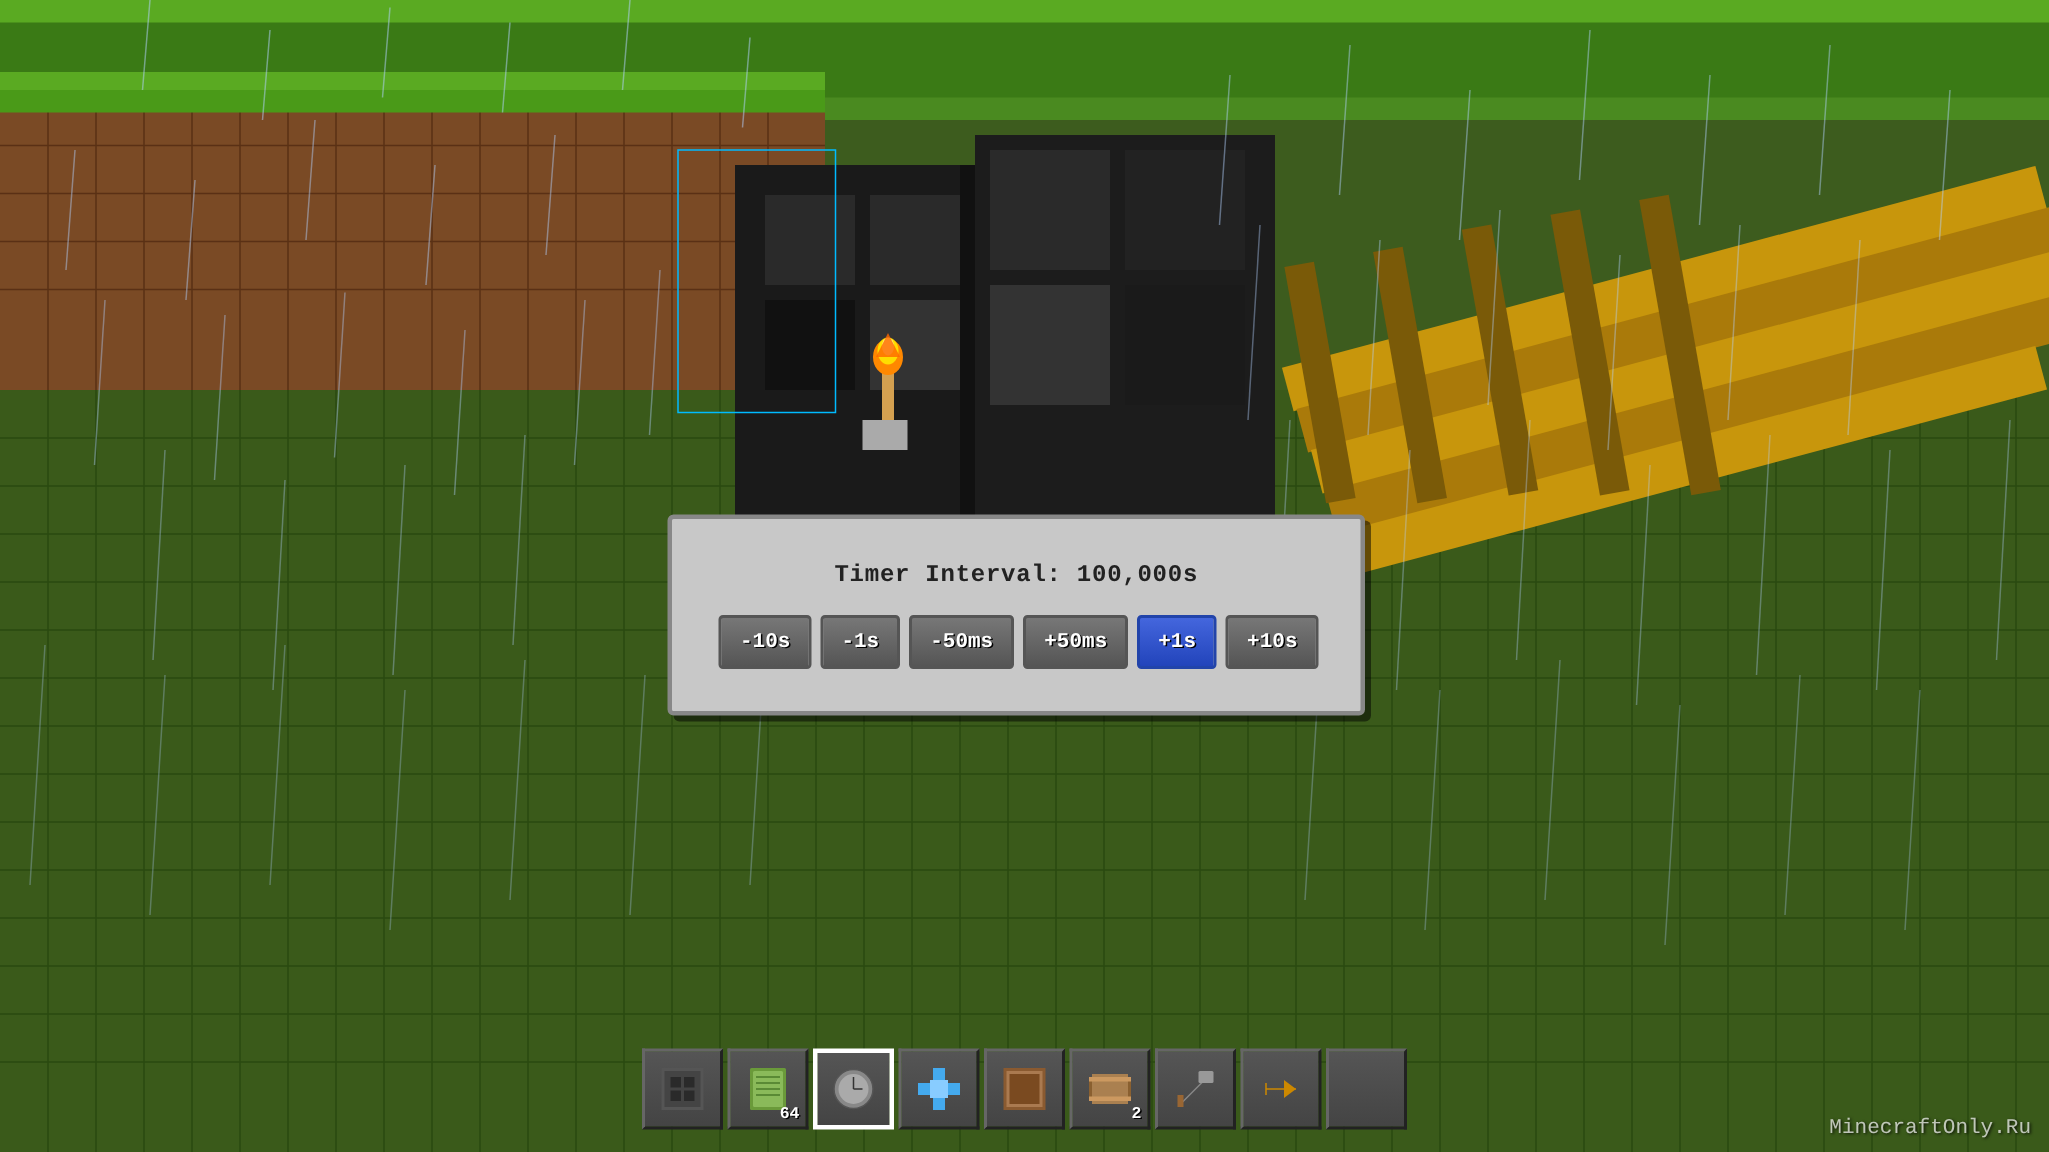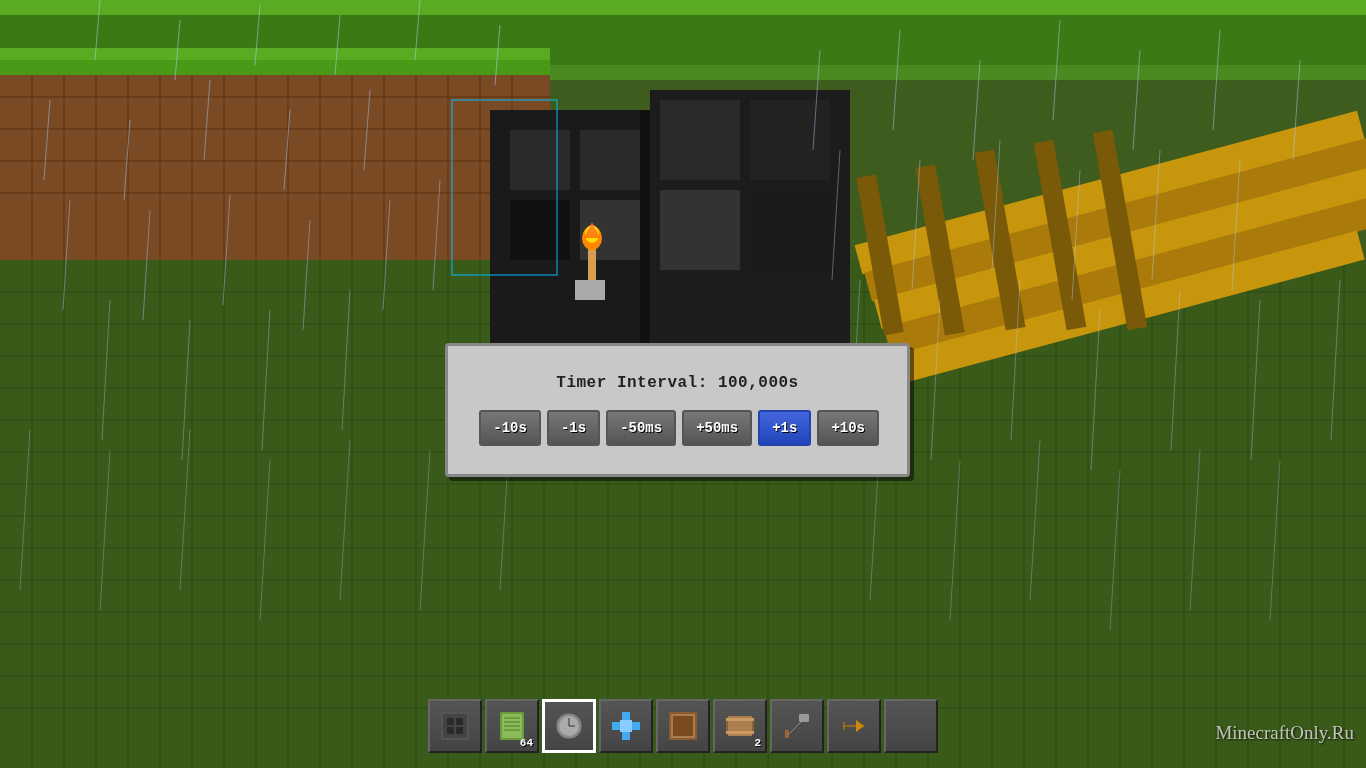--- a/index.html
+++ b/index.html
@@ -164,24 +164,24 @@
       right: 4px;
       font-size: 11px;
       color: #fff;
       text-shadow: 1px 1px 0 #000;
       font-weight: bold;
     }
 
     
     .watermark {
       position: absolute;
-      bottom: 24px;
+      bottom: 8px;
       right: 12px;
-      font-family: Liberation Serif, serif;
-      font-size: 19px;
+      font-family: Liberation Mono, monospace;
+      font-size: 14px;
       color: rgba(255,255,255,0.7);
       z-index: 100;
       text-shadow: 1px 1px 2px rgba(0,0,0,0.8);
     }
   </style>
 </head>
 <body>
 
 <div id="game-canvas">
 

